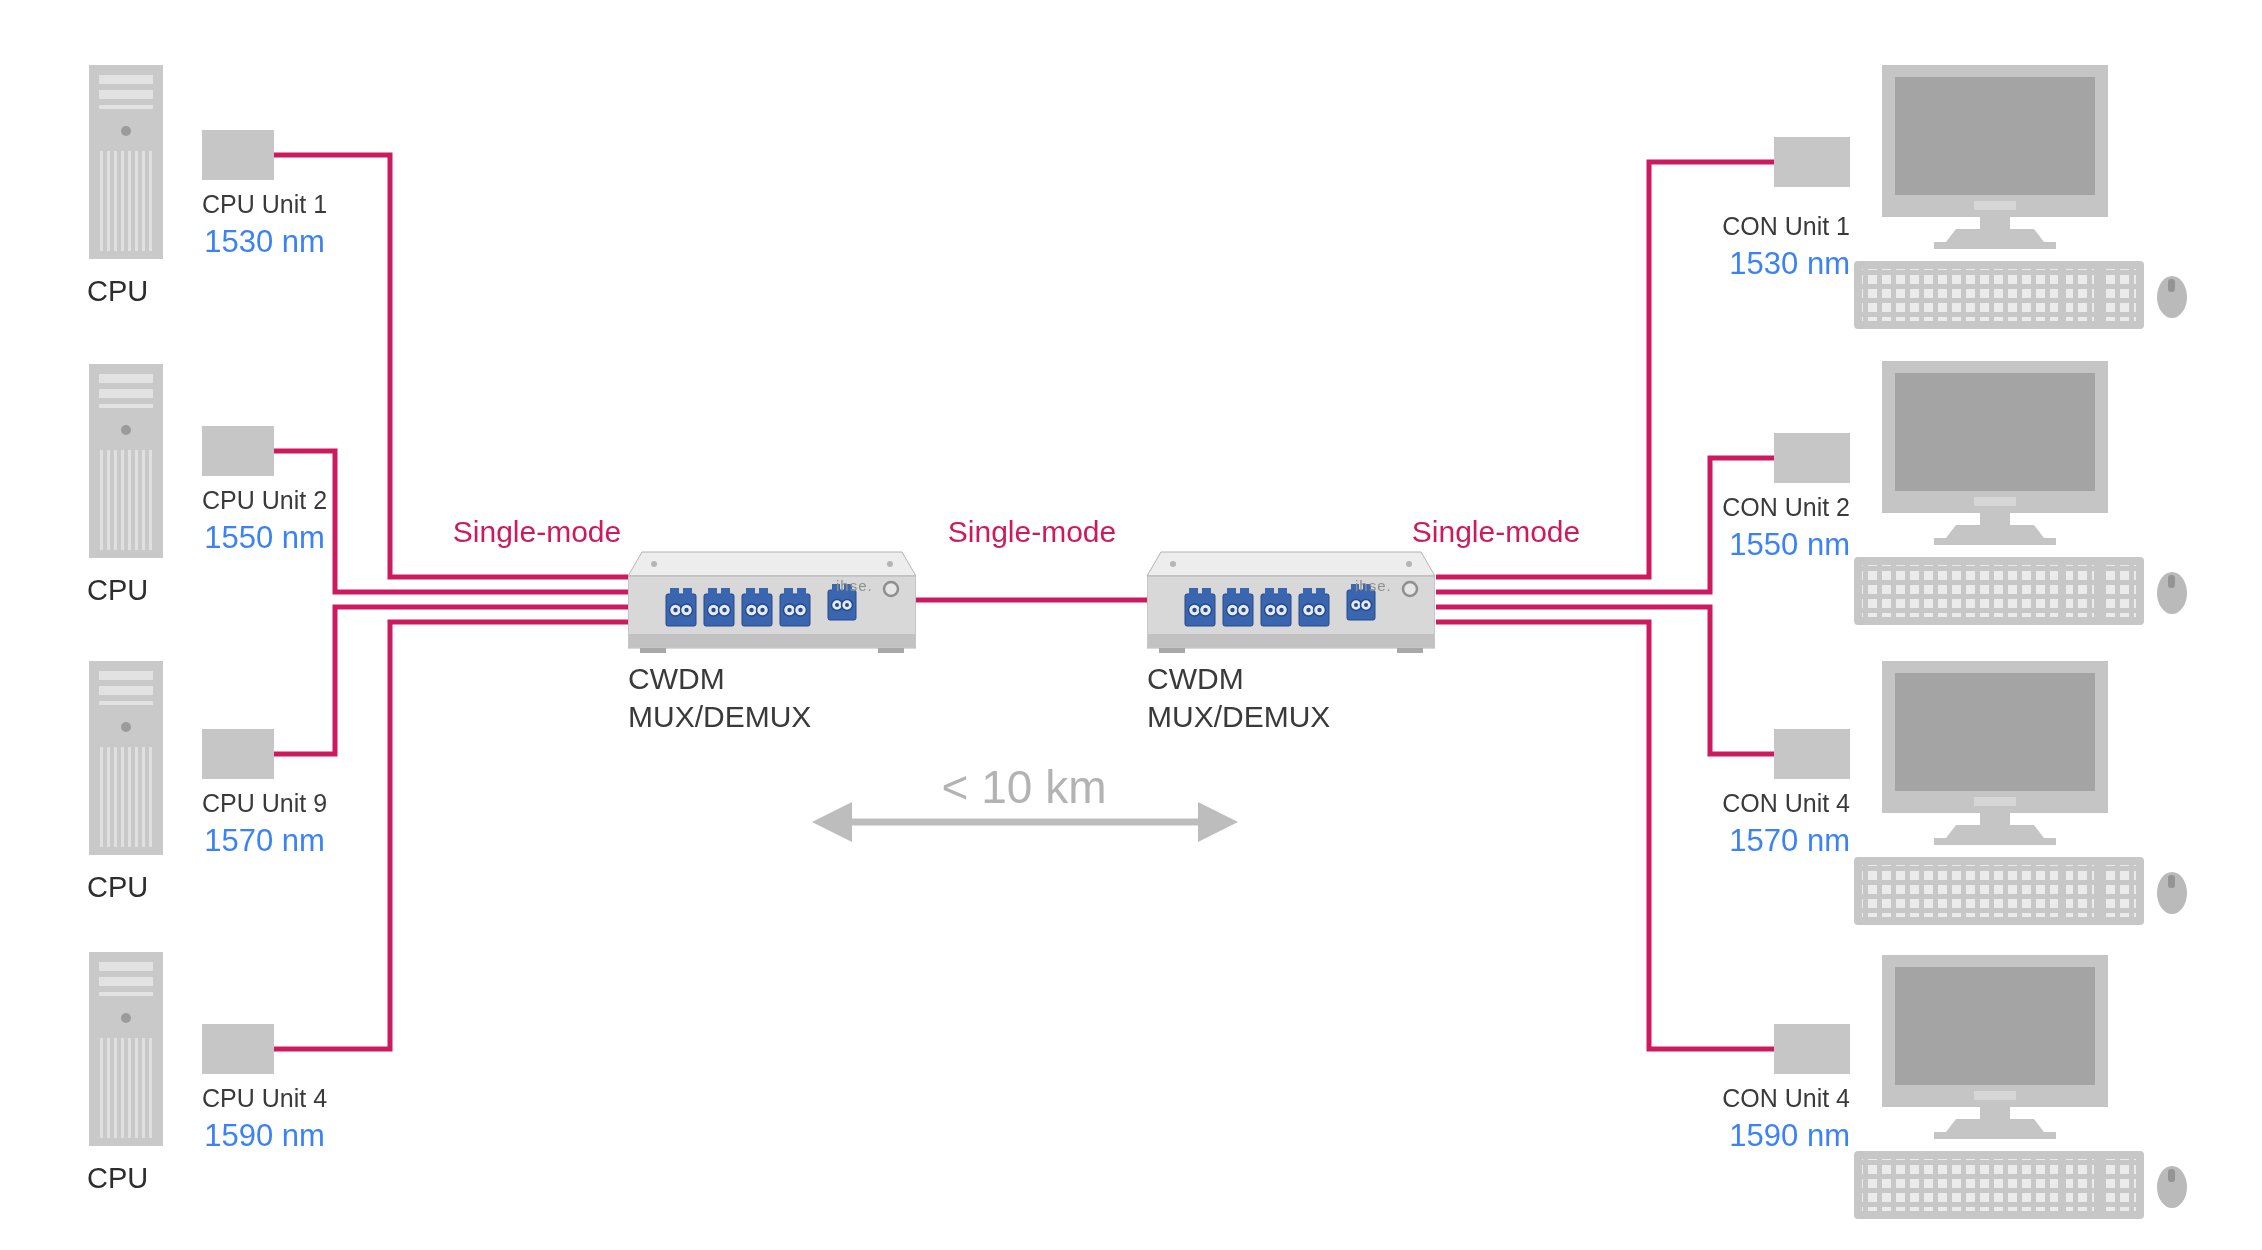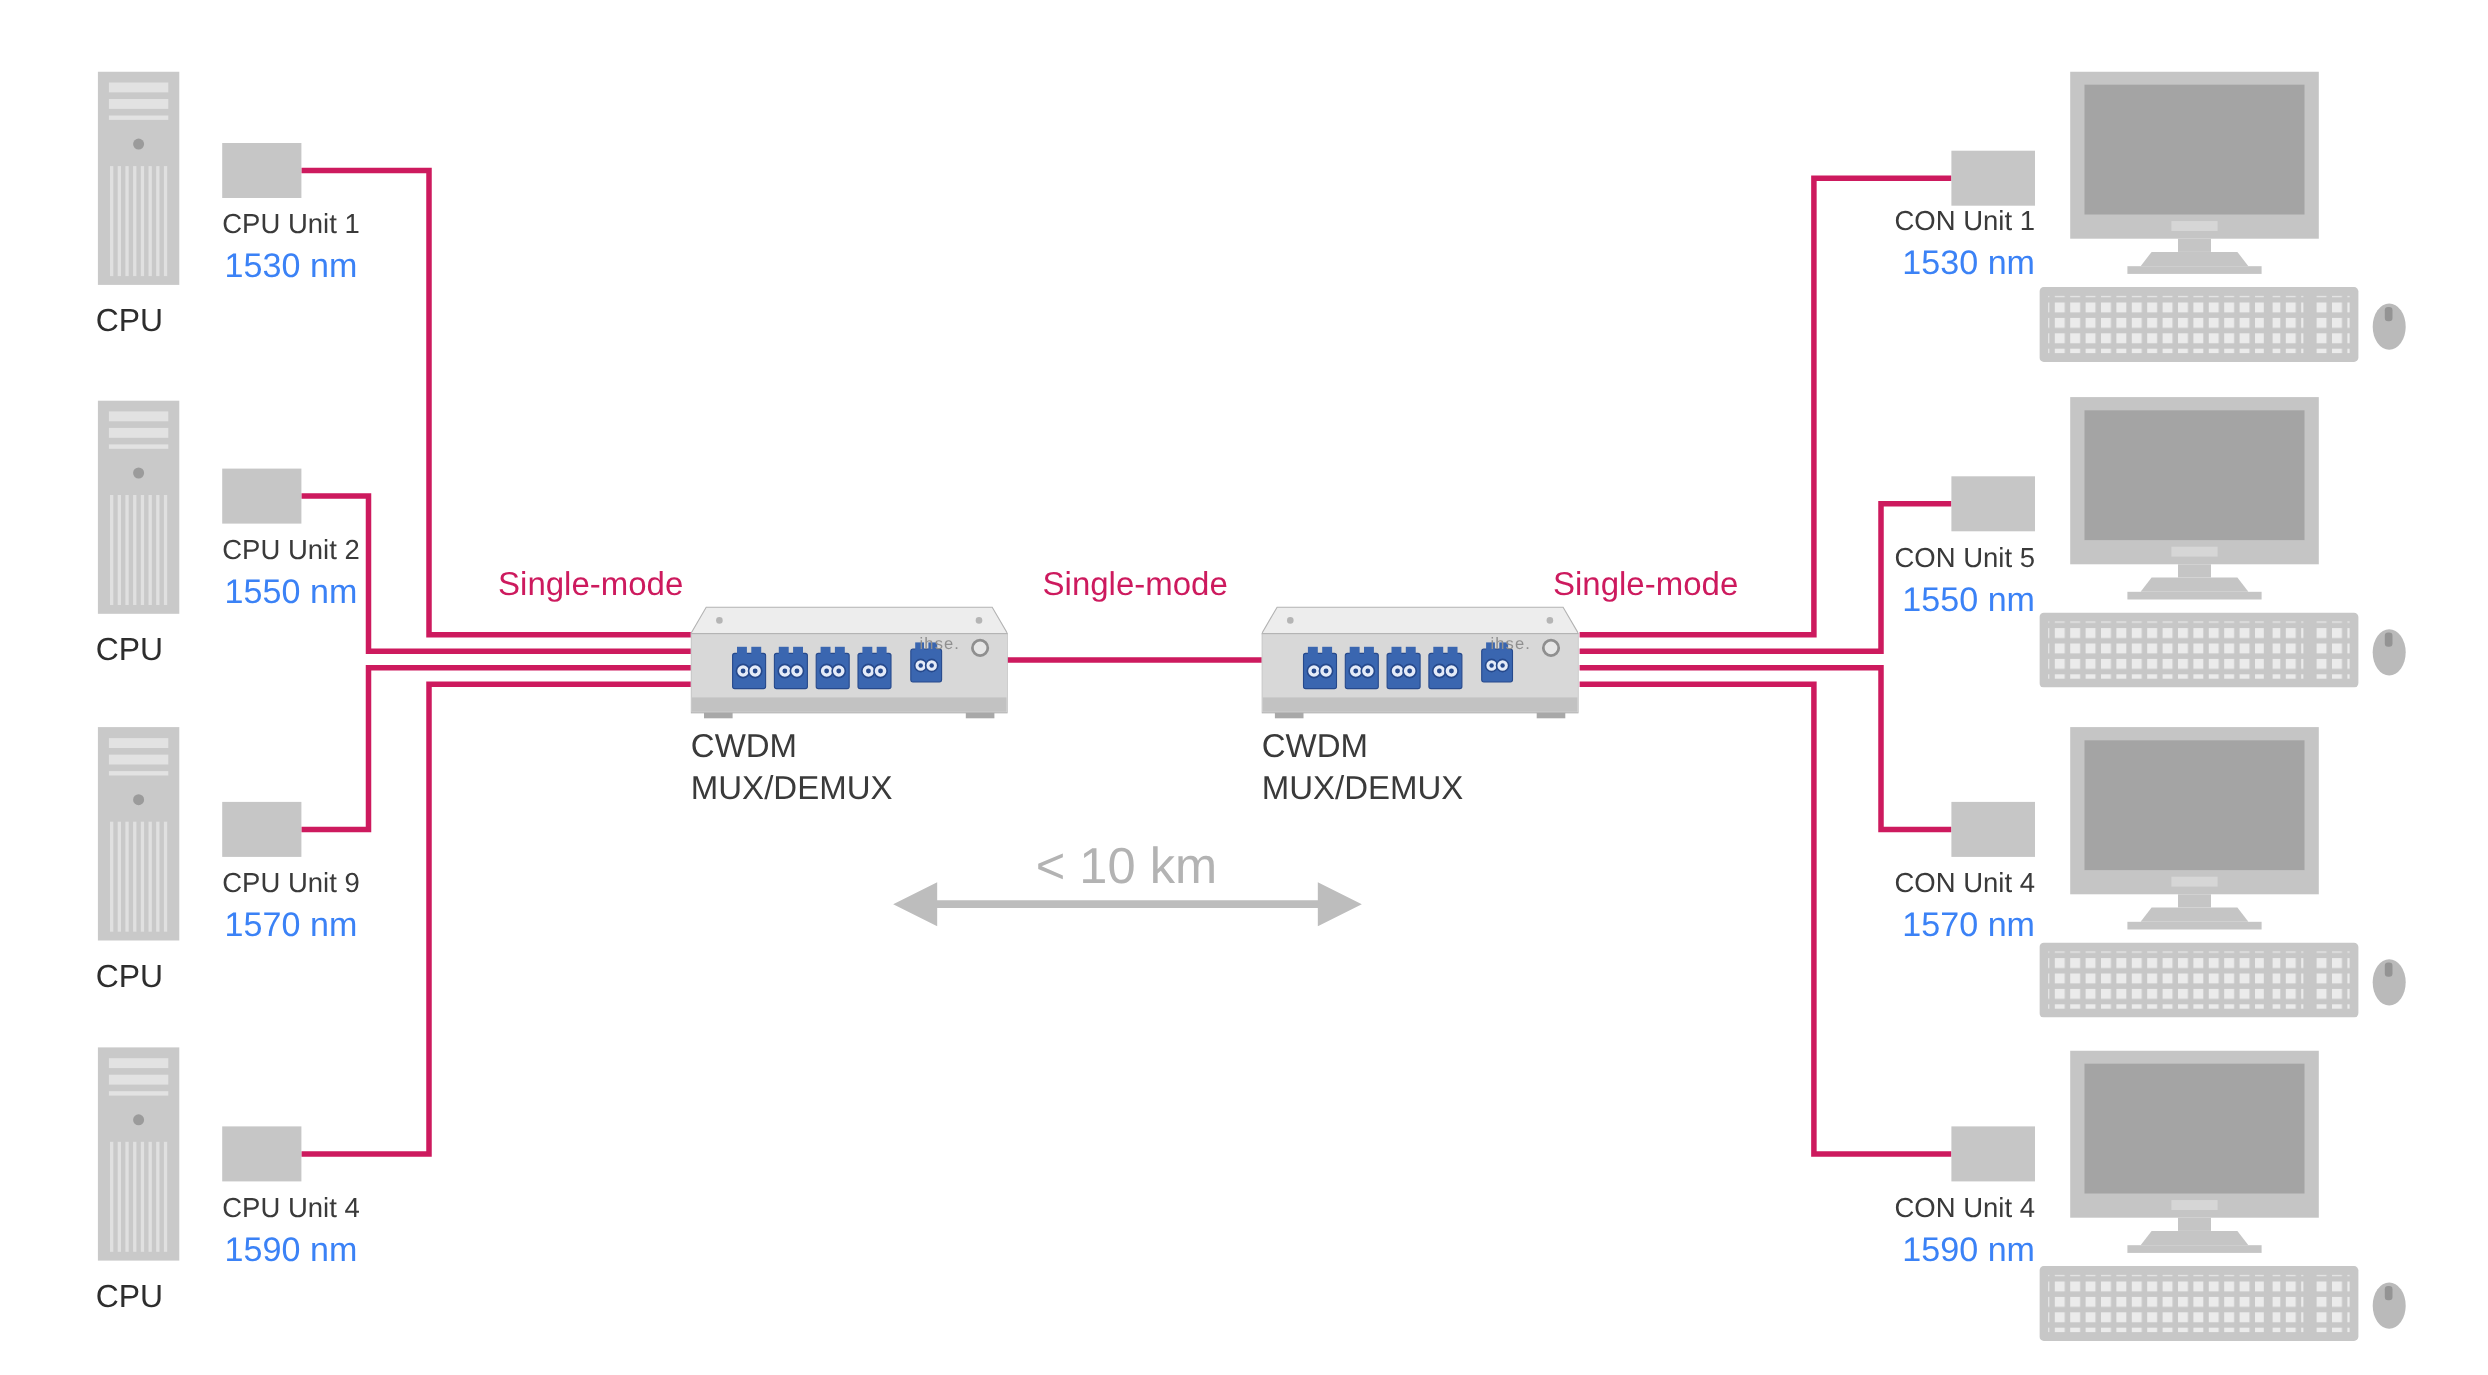--- a/index.html
+++ b/index.html
@@ -210,27 +210,27 @@
     <div>MUX/DEMUX</div>
   </div>
 
   <div class="single-mode" style="left:537px;top:515px">Single-mode</div>
   <div class="single-mode" style="left:1032px;top:515px">Single-mode</div>
   <div class="single-mode" style="left:1496px;top:515px">Single-mode</div>
 
   <div class="distance-label" style="left:1024px;top:760px">&lt; 10 km</div>
 
   <div class="con-box" style="left:1774px;top:137px"></div>
-  <div class="unit-text right-text" style="left:1560px;top:185px">
+  <div class="unit-text right-text" style="left:1560px;top:210px">
     <div class="unit-name">CON Unit 1</div>
     <div class="unit-wave">1530 nm</div>
   </div>
   <div class="con-box" style="left:1774px;top:433px"></div>
   <div class="unit-text right-text" style="left:1560px;top:491px">
-    <div class="unit-name">CON Unit 5</div>
+    <div class="unit-name">CON Unit 2</div>
     <div class="unit-wave">1550 nm</div>
   </div>
   <div class="con-box" style="left:1774px;top:729px"></div>
   <div class="unit-text right-text" style="left:1560px;top:787px">
     <div class="unit-name">CON Unit 4</div>
     <div class="unit-wave">1570 nm</div>
   </div>
   <div class="con-box" style="left:1774px;top:1024px"></div>
   <div class="unit-text right-text" style="left:1560px;top:1082px">
     <div class="unit-name">CON Unit 4</div>

